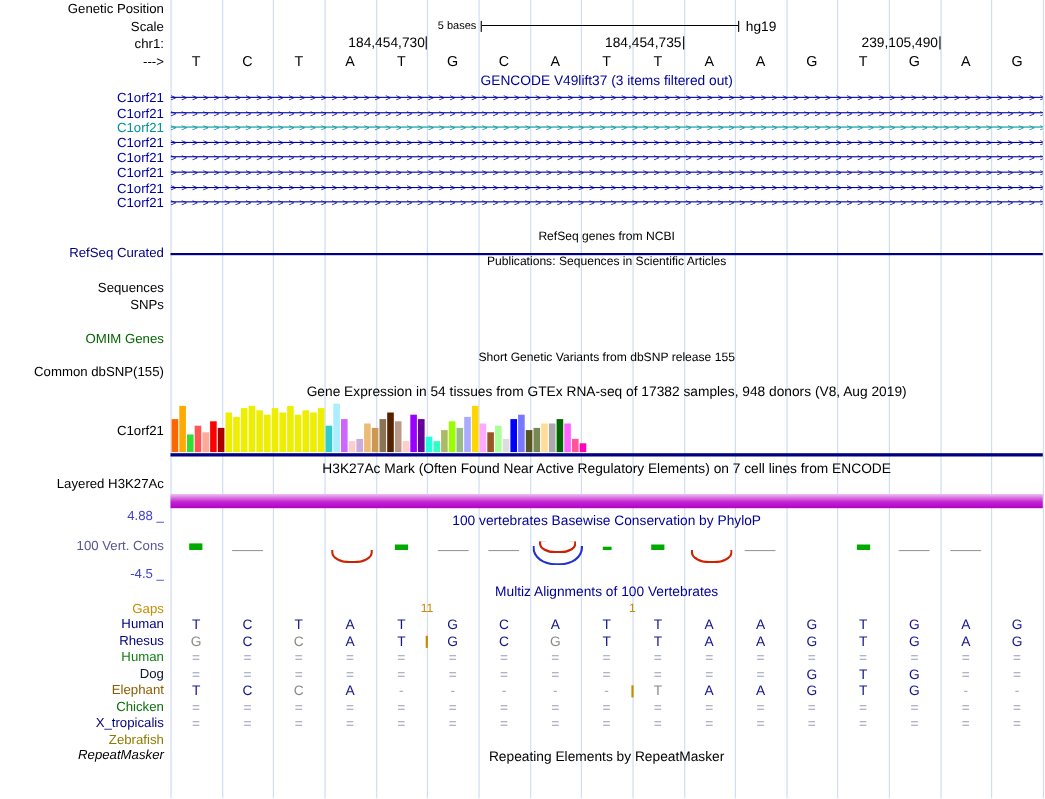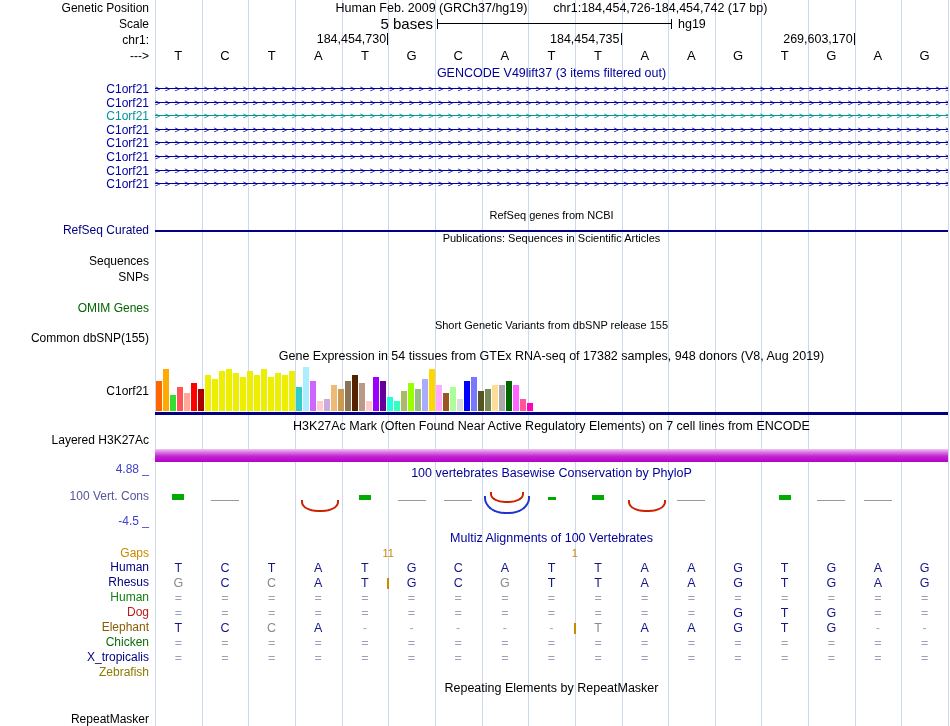--- a/index.html
+++ b/index.html
@@ -1,21 +1,21 @@
 <!DOCTYPE html>
 <html><head>
 <meta charset="utf-8">
 <style>
   html,body{margin:0;padding:0;background:#fff;}
   #screen{position:relative;width:950px;height:726px;background:#fff;overflow:hidden;
           font-family:"Liberation Sans","DejaVu Sans",sans-serif;color:#000;}
   .vline{position:absolute;top:0;height:726px;width:1px;background:#ccdaf0;}
   .llabel{position:absolute;left:0;width:149px;text-align:right;font-size:12px;line-height:13px;white-space:nowrap;}
   .hdrline{position:absolute;left:155px;top:1px;width:793px;display:flex;justify-content:center;gap:26px;font-size:12.5px;line-height:14px;}
-  .scaletext{position:absolute;top:17px;right:517px;font-size:15px;line-height:14px;}
+  .scaletext{position:absolute;top:17px;right:517px;font-size:10px;line-height:14px;}
   .scaledb{position:absolute;top:17px;left:678px;font-size:12.5px;line-height:14px;}
   #scalebar{position:absolute;left:437px;top:19px;width:233px;height:10px;border-left:1px solid #000;border-right:1px solid #000;
             background:linear-gradient(to bottom,transparent 4px,#000 4px,#000 5px,transparent 5px);}
   .rgroup{position:absolute;top:33px;display:flex;font-size:12.5px;line-height:13px;white-space:nowrap;}
   .rtick{width:1px;height:12px;background:#000;margin-left:1px;}
   #seqrow{position:absolute;left:155px;top:49px;width:793px;height:14px;display:flex;font-size:13px;line-height:14px;}
   #seqrow .b{flex:1 0 0;text-align:center;}
   .title{position:absolute;left:155px;width:793px;text-align:center;font-size:12.5px;line-height:14px;white-space:nowrap;}
   .title.small{font-size:11px;}
   .title.blue{color:#000099;}
@@ -74,60 +74,56 @@
       <div class="llabel" style="top: 224px; color: rgb(0, 0, 128);">RefSeq Curated</div>
       <div class="llabel" style="top: 255px;">Sequences</div>
       <div class="llabel" style="top: 271px;">SNPs</div>
       <div class="llabel" style="top: 302px; color: rgb(0, 100, 0);">OMIM Genes</div>
       <div class="llabel" style="top: 332px;">Common dbSNP(155)</div>
       <div class="llabel" style="top: 385px;">C1orf21</div>
       <div class="llabel" style="top: 434px;">Layered H3K27Ac</div>
       <div class="llabel" style="top: 463px; color: rgb(64, 64, 204);">4.88 _</div>
       <div class="llabel" style="top: 490px; color: rgb(85, 85, 154);">100 Vert. Cons</div>
       <div class="llabel" style="top: 515px; color: rgb(64, 64, 204);">-4.5 _</div>
-      <div class="llabel" style="top: 713px;">RepeatMasker</div>
+      <div class="llabel" style="top: 680px; font-style: italic;">RepeatMasker</div>
       <div class="llabel" style="top: 83px; color: rgb(0, 0, 160);">C1orf21</div>
       <div class="llabel" style="top: 97px; color: rgb(0, 0, 160);">C1orf21</div>
       <div class="llabel" style="top: 110px; color: rgb(0, 149, 149);">C1orf21</div>
       <div class="llabel" style="top: 124px; color: rgb(0, 0, 160);">C1orf21</div>
       <div class="llabel" style="top: 137px; color: rgb(0, 0, 160);">C1orf21</div>
       <div class="llabel" style="top: 151px; color: rgb(0, 0, 160);">C1orf21</div>
       <div class="llabel" style="top: 165px; color: rgb(0, 0, 160);">C1orf21</div>
       <div class="llabel" style="top: 178px; color: rgb(0, 0, 160);">C1orf21</div>
       <div class="llabel" style="top: 547px; color: rgb(200, 138, 0);">Gaps</div>
       <div class="llabel" style="top: 561px; color: rgb(0, 0, 128);">Human</div>
       <div class="llabel" style="top: 576px; color: rgb(0, 0, 128);">Rhesus</div>
       <div class="llabel" style="top: 591px; color: rgb(17, 128, 17);">Human</div>
-      <div class="llabel" style="top: 606px; color: #b91c1c;">Dog</div>
+      <div class="llabel" style="top: 606px; color: #0f172a;">Dog</div>
       <div class="llabel" style="top: 621px; color: rgb(138, 92, 0);">Elephant</div>
       <div class="llabel" style="top: 636px; color: rgb(11, 110, 11);">Chicken</div>
       <div class="llabel" style="top: 651px; color: rgb(0, 0, 128);">X_tropicalis</div>
       <div class="llabel" style="top: 666px; color: rgb(143, 122, 0);">Zebrafish</div>
     </div>
 
-  <div class="hdrline">
-    <span>Human Feb. 2009 (GRCh37/hg19)</span>
-    <span>chr1:184,454,726-184,454,742 (17 bp)</span>
-  </div>
 
   <span class="scaletext">5 bases</span>
   <div id="scalebar"></div>
   <span class="scaledb">hg19</span>
 
   <div id="ruler">
       <div class="rgroup" style="right: 561.8px;">
         <span>184,454,730</span>
         <div class="rtick"></div>
       </div>
       <div class="rgroup" style="right: 328.5px;">
         <span>184,454,735</span>
         <div class="rtick"></div>
       </div>
       <div class="rgroup" style="right: 95.3px;">
-        <span>269,603,170</span>
+        <span>239,105,490</span>
         <div class="rtick"></div>
       </div>
     </div>
   <div id="seqrow">
       <span class="b">T</span>
       <span class="b">C</span>
       <span class="b">T</span>
       <span class="b">A</span>
       <span class="b">T</span>
       <span class="b">G</span>

